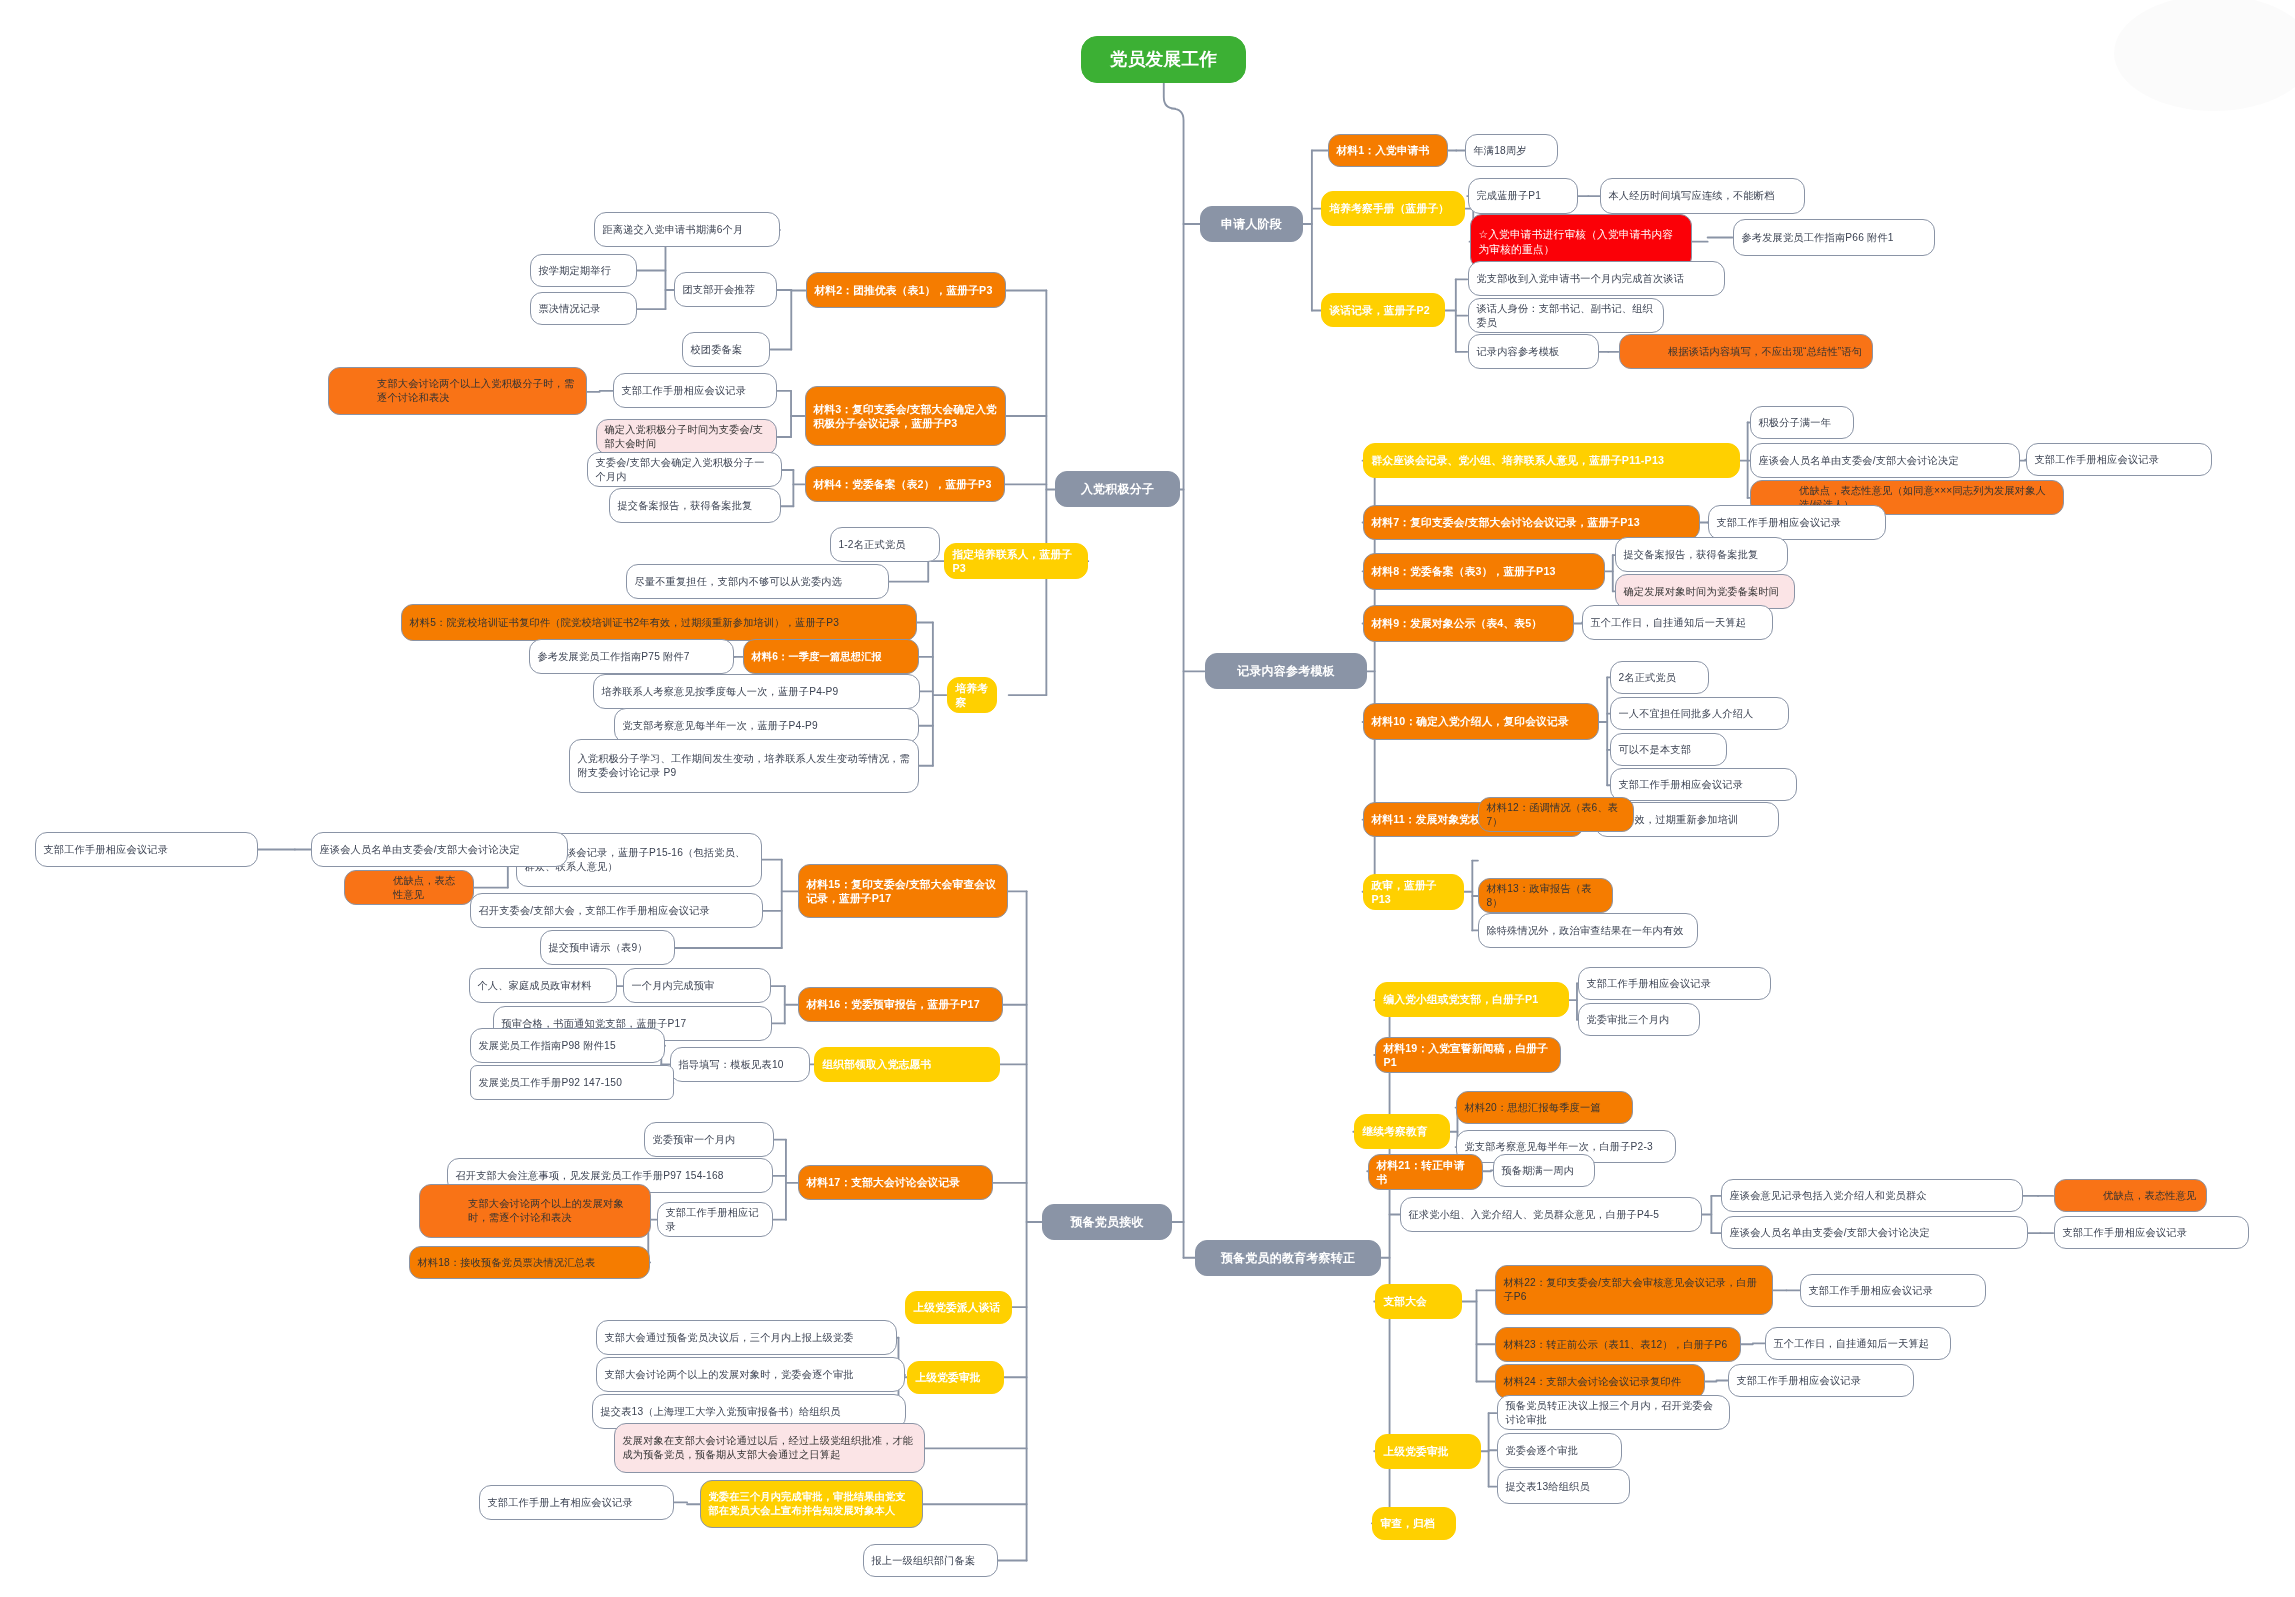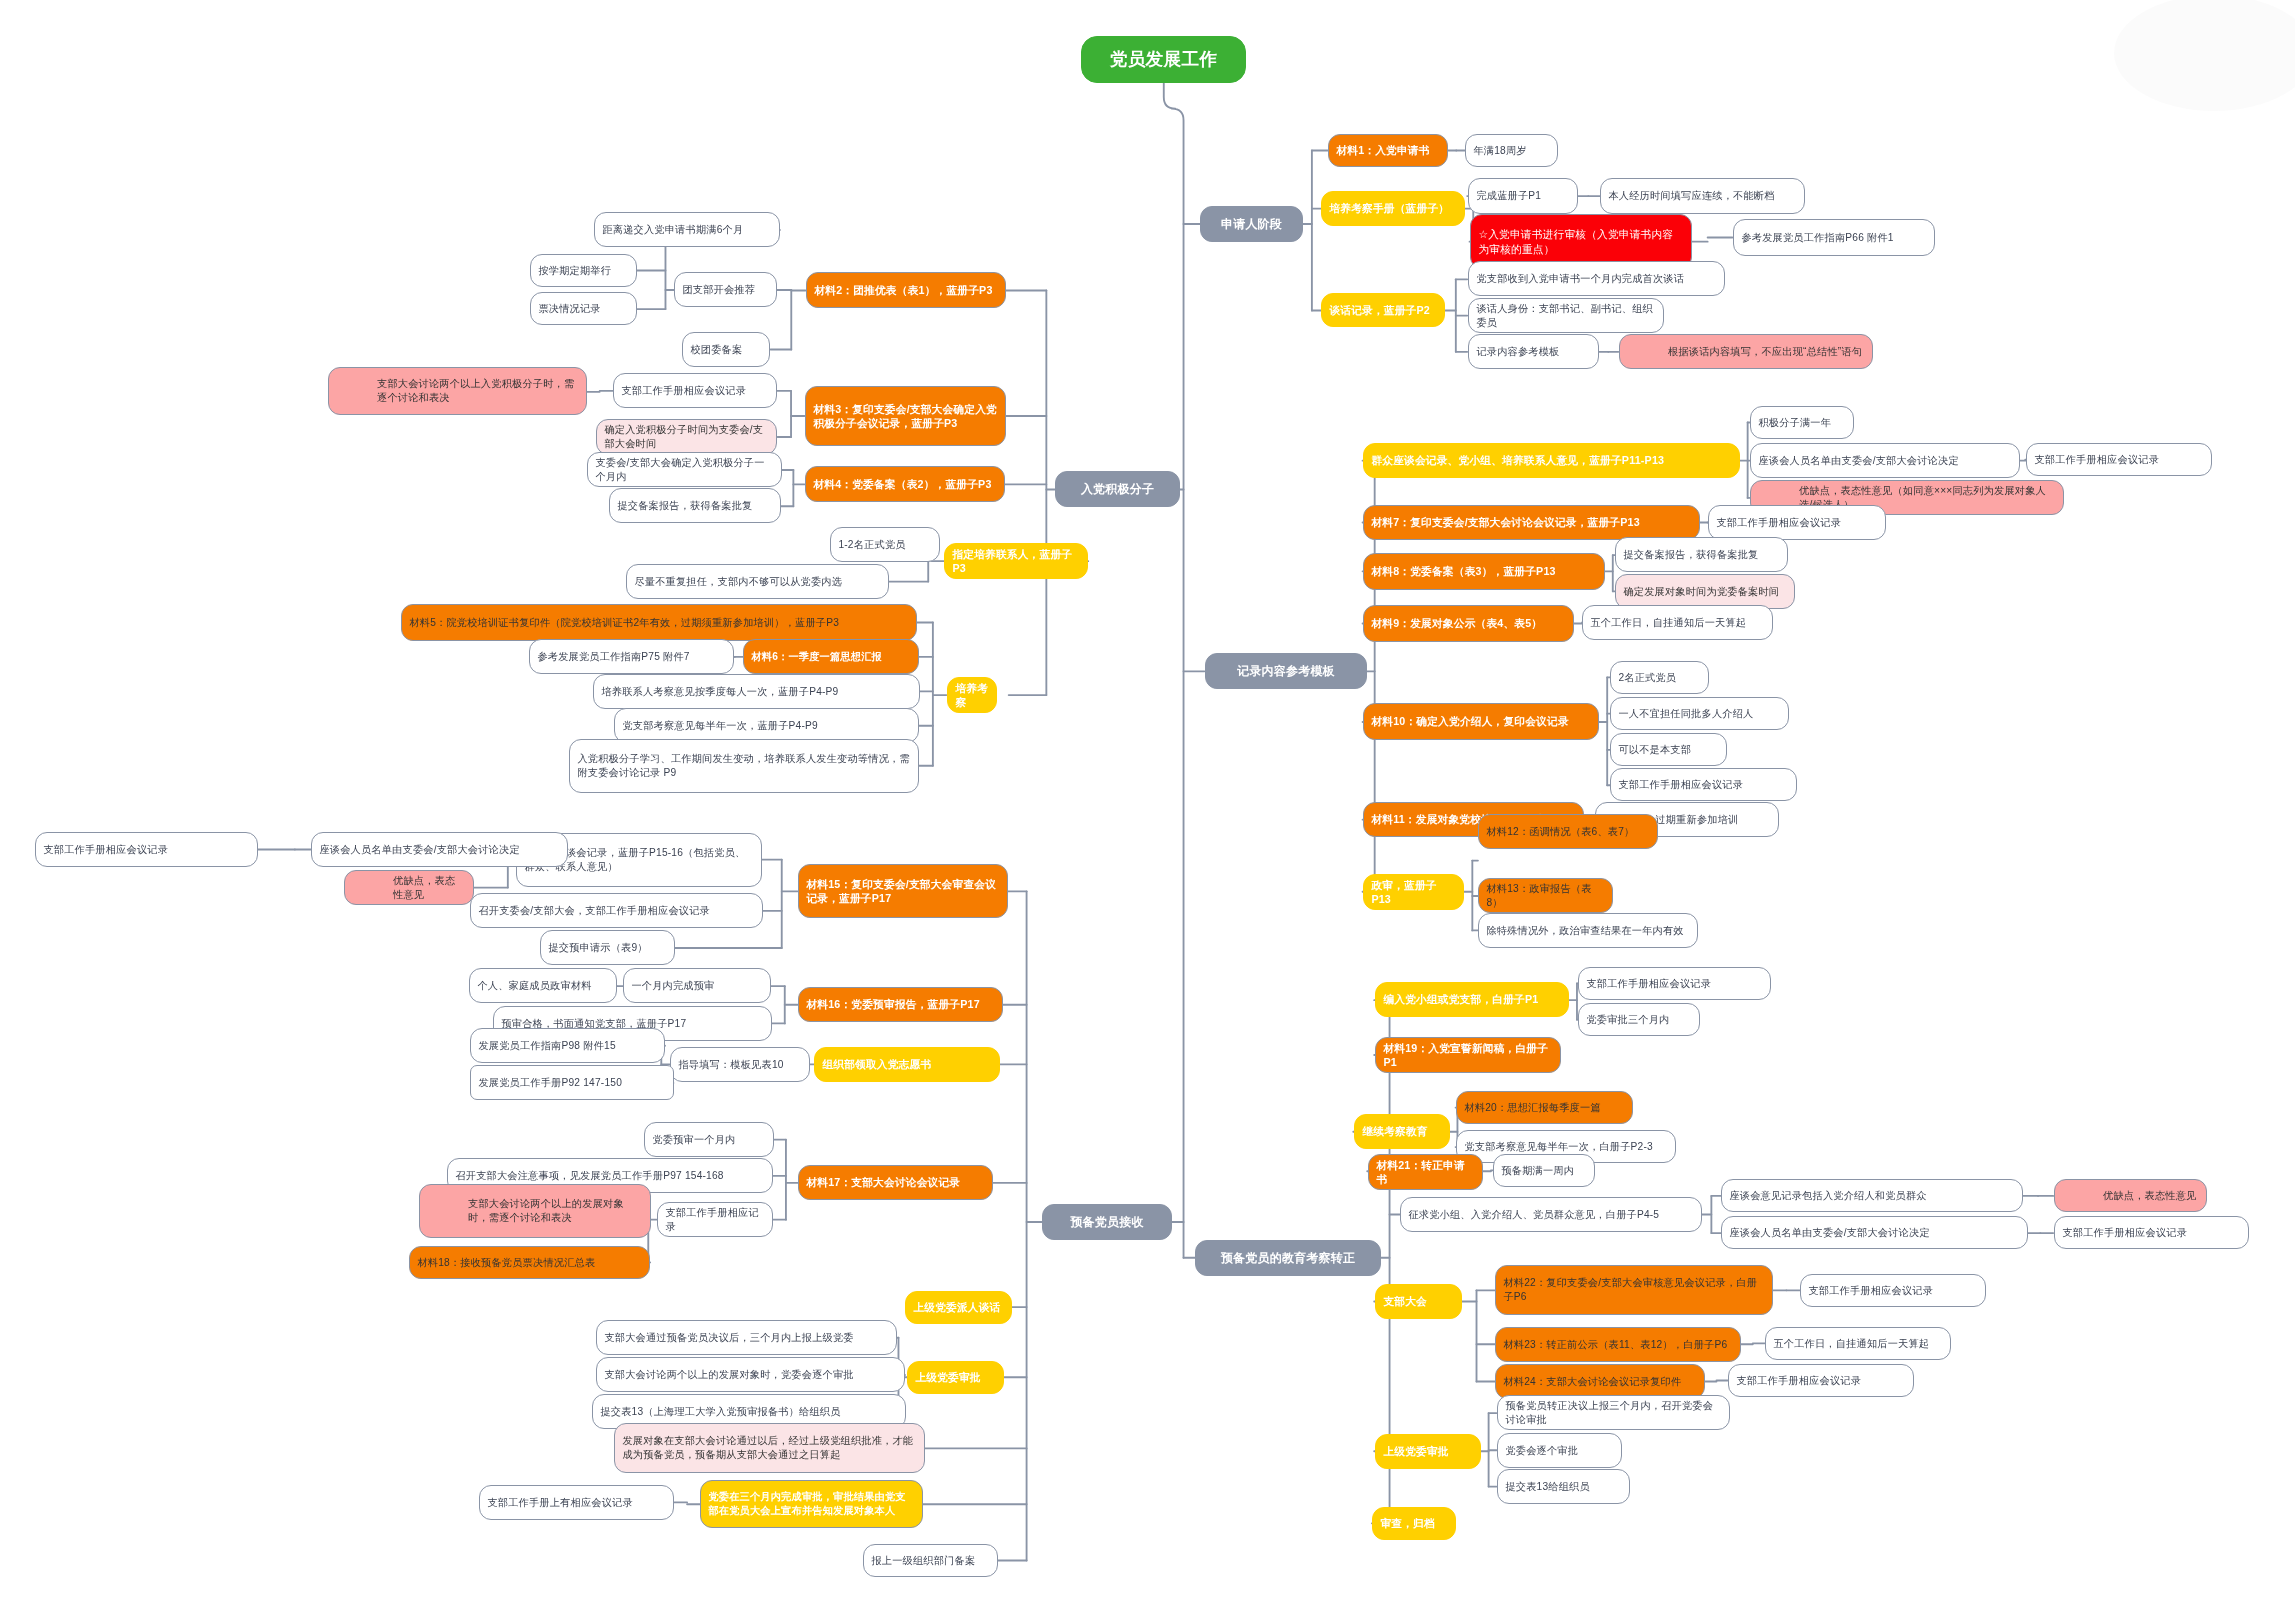--- a/index.html
+++ b/index.html
@@ -13,21 +13,21 @@
   
   .n-root{background:#3cb034;border-color:#3cb034;color:#fff;font-weight:bold;font-size:17.7px;
           border-radius:16px;justify-content:center;text-align:center;}
   .n-main{background:#8a94a6;border-color:#8a94a6;color:#fff;font-weight:bold;font-size:12px;
           justify-content:center;text-align:center;}
   .n-orange{background:#f57f17;background:#f57c00;border-color:#8a94a6;color:#fff;font-weight:bold;}
   .n-orange2{background:#f57c00;border-color:#8a94a6;color:#333;}
   .n-yellow{background:#ffd000;border-color:#ffd000;color:#fff;font-weight:bold;}
   .n-yellowb{background:#ffd000;border-color:#8a94a6;color:#fff;font-weight:bold;}
   .n-plain{background:#fff;border-color:#8a94a6;color:#3b4252;}
-  .n-cyan{background:#fca5a5;border-color:#8a94a6;color:#333;padding-left:48px;}
+  .n-cyan{background:#f97316;border-color:#8a94a6;color:#333;padding-left:48px;}
   .n-pink{background:#fbe4e6;border-color:#8a94a6;color:#333;}
   .n-red{background:#fb0007;border-color:#8a94a6;color:#fff;}
   .watermark{position:absolute;right:-18.6px;top:-4.7px;width:200px;height:116px;
              background:#fafafa;border-radius:60%;opacity:.8;}
 </style>
 </head>
 <body>
 
 <div id="canvas">
   <div class="watermark"></div>
@@ -401,21 +401,21 @@
     </div>
     <div class="node n-orange" style="left: 1363px; top: 802px; width: 221px; min-height: 35px; font-size: 10.7px;">
       <span>材料11：发展对象党校培训证书复印件</span>
     </div>
     <div class="node n-plain" style="left: 1595px; top: 802px; width: 184px; min-height: 35px; font-size: 10.2px;">
       <span>一年有效，过期重新参加培训</span>
     </div>
     <div class="node n-yellow" style="left: 1363px; top: 874px; width: 101px; min-height: 35px; font-size: 10.7px;">
       <span>政审，蓝册子P13</span>
     </div>
-    <div class="node n-orange2" style="left: 1478px; top: 814px; width: 180px; min-height: 35px; font-size: 10.2px;">
+    <div class="node n-orange2" style="left: 1478px; top: 797px; width: 156px; min-height: 35px; font-size: 10.2px;">
       <span>材料12：函调情况（表6、表7）</span>
     </div>
     <div class="node n-orange2" style="left: 1478px; top: 878px; width: 135px; min-height: 35px; font-size: 10.2px;">
       <span>材料13：政审报告（表8）</span>
     </div>
     <div class="node n-plain" style="left: 1478px; top: 913px; width: 220px; min-height: 35px; font-size: 10.2px;">
       <span>除特殊情况外，政治审查结果在一年内有效</span>
     </div>
     <div class="node n-main" style="left: 1042px; top: 1204px; width: 130px; min-height: 36px; font-size: 12px;">
       <span>预备党员接收</span>

